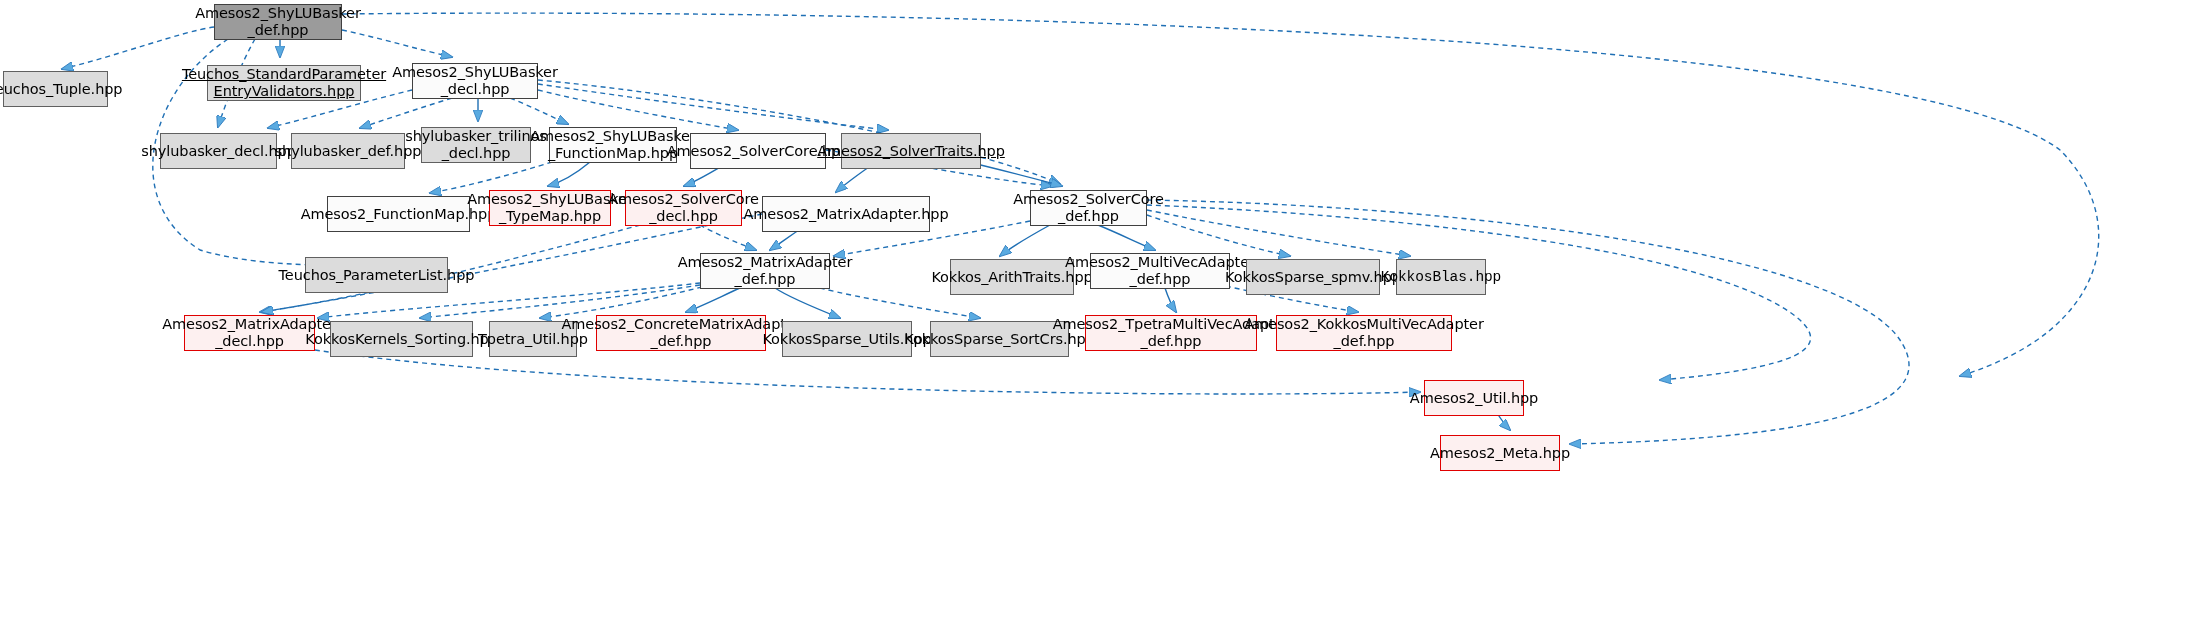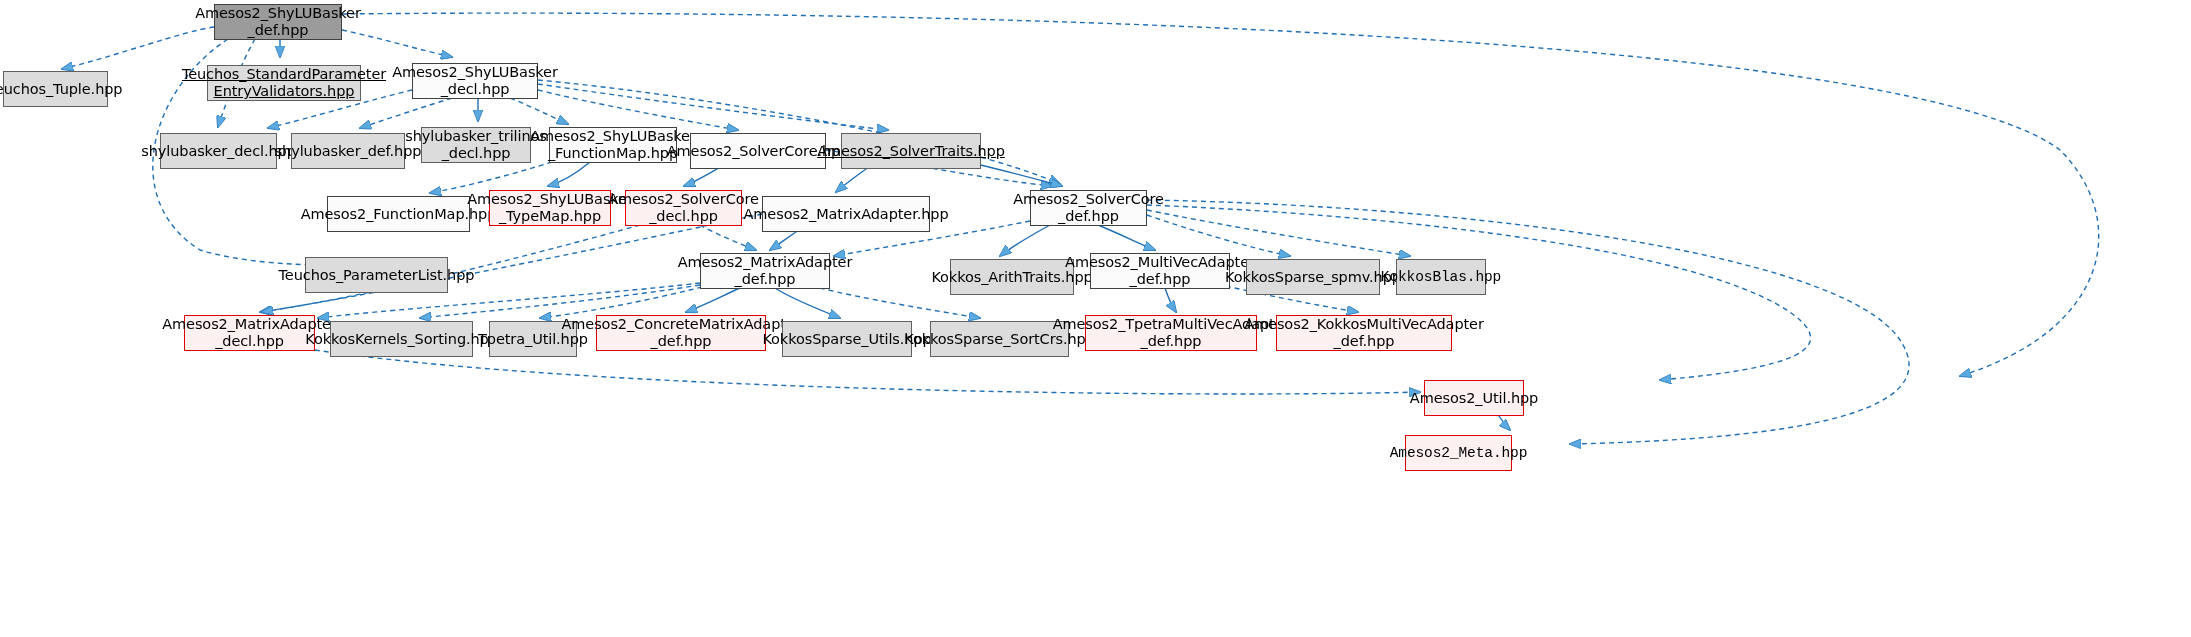--- a/index.html
+++ b/index.html
@@ -150,16 +150,16 @@
       <div class="node n-grey" style="left: 489px; top: 321px; width: 88px; height: 21px;">Tpetra_Util.hpp</div>
       <div class="node n-red" style="left: 596px; top: 315px; width: 170px; height: 35px;">Amesos2_ConcreteMatrixAdapter
 _def.hpp</div>
       <div class="node n-grey" style="left: 782px; top: 321px; width: 130px; height: 21px;">KokkosSparse_Utils.hpp</div>
       <div class="node n-grey" style="left: 930px; top: 321px; width: 139px; height: 21px;">KokkosSparse_SortCrs.hpp</div>
       <div class="node n-red" style="left: 1085px; top: 315px; width: 172px; height: 35px;">Amesos2_TpetraMultiVecAdapter
 _def.hpp</div>
       <div class="node n-red" style="left: 1276px; top: 315px; width: 176px; height: 21px;">Amesos2_KokkosMultiVecAdapter
 _def.hpp</div>
       <div class="node n-red" style="left: 1424px; top: 380px; width: 100px; height: 32px;">Amesos2_Util.hpp</div>
-      <div class="node n-red" style="left: 1405px; top: 435px; width: 107px; height: 21px; font-family: Liberation Mono, monospace;">Amesos2_Meta.hpp</div>
+      <div class="node n-red" style="left: 1440px; top: 435px; width: 120px; height: 21px;">Amesos2_Meta.hpp</div>
     </div>
 
 </div>
 
 </body></html>

